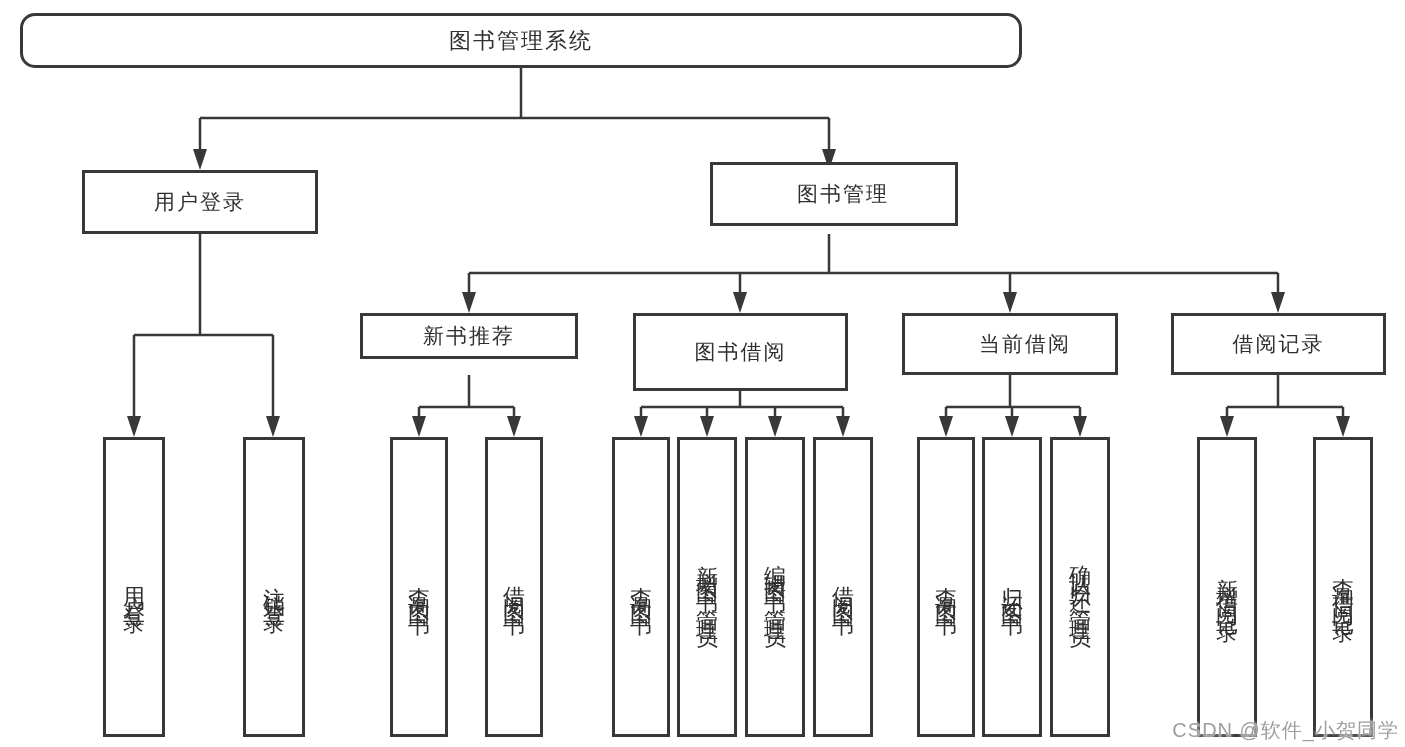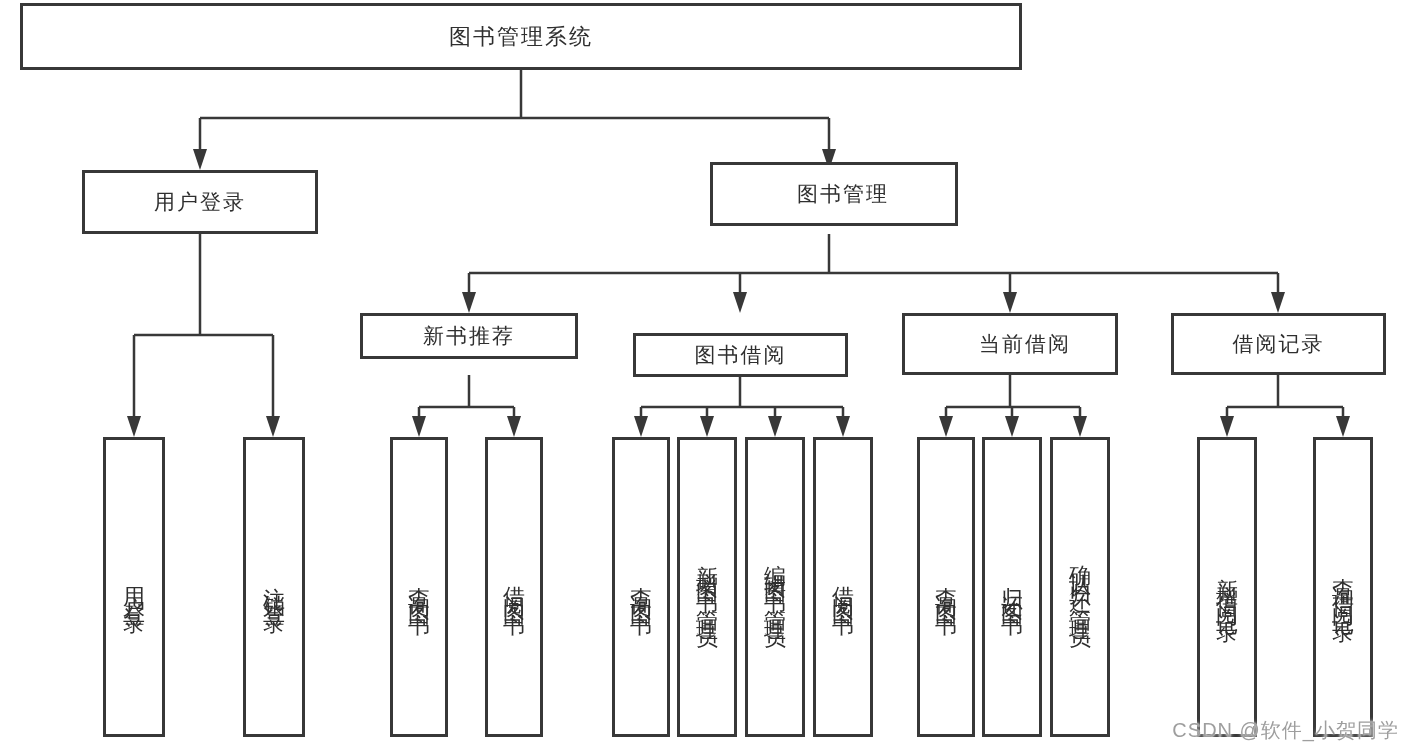--- a/index.html
+++ b/index.html
@@ -105,27 +105,27 @@
       <polygon points="768,416 782,416 775,437"></polygon>
       <polygon points="836,416 850,416 843,437"></polygon>
       <polygon points="939,416 953,416 946,437"></polygon>
       <polygon points="1005,416 1019,416 1012,437"></polygon>
       <polygon points="1073,416 1087,416 1080,437"></polygon>
       <polygon points="1220,416 1234,416 1227,437"></polygon>
       <polygon points="1336,416 1350,416 1343,437"></polygon>
     </g>
   </svg>
 
-  <div class="box root-node" style="left:20px; top:3px; width:1002px; height:67px;">图书管理系统</div>
+  <div class="box root-node" style="left:20px; top:13px; width:1002px; height:55px;border-radius:15px;">图书管理系统</div>
 
   <div class="box h-node" style="left:82px; top:170px; width:236px; height:64px;">用户登录</div>
   <div class="box h-node" style="left:710px; top:162px; width:248px; height:64px;padding-left:18px;">图书管理</div>
 
   <div class="box h-node" style="left:360px; top:313px; width:218px; height:46px;">新书推荐</div>
-  <div class="box h-node" style="left:633px; top:313px; width:215px; height:44px;margin-top:20px;">图书借阅</div>
+  <div class="box h-node" style="left:633px; top:313px; width:215px; height:78px;">图书借阅</div>
   <div class="box h-node" style="left:902px; top:313px; width:216px; height:62px;padding-left:30px;">当前借阅</div>
   <div class="box h-node" style="left:1171px; top:313px; width:215px; height:62px;">借阅记录</div>
 
   <div class="box leaf" style="left:103px; top:437px; width:62px; height:300px;">用户登录</div>
   <div class="box leaf" style="left:243px; top:437px; width:62px; height:300px;">注销登录</div>
 
   <div class="box leaf" style="left:390px; top:437px; width:58px; height:300px;">查询图书</div>
   <div class="box leaf" style="left:485px; top:437px; width:58px; height:300px;">借阅图书</div>
 
   <div class="box leaf" style="left:612px; top:437px; width:58px; height:300px;">查询图书</div>

